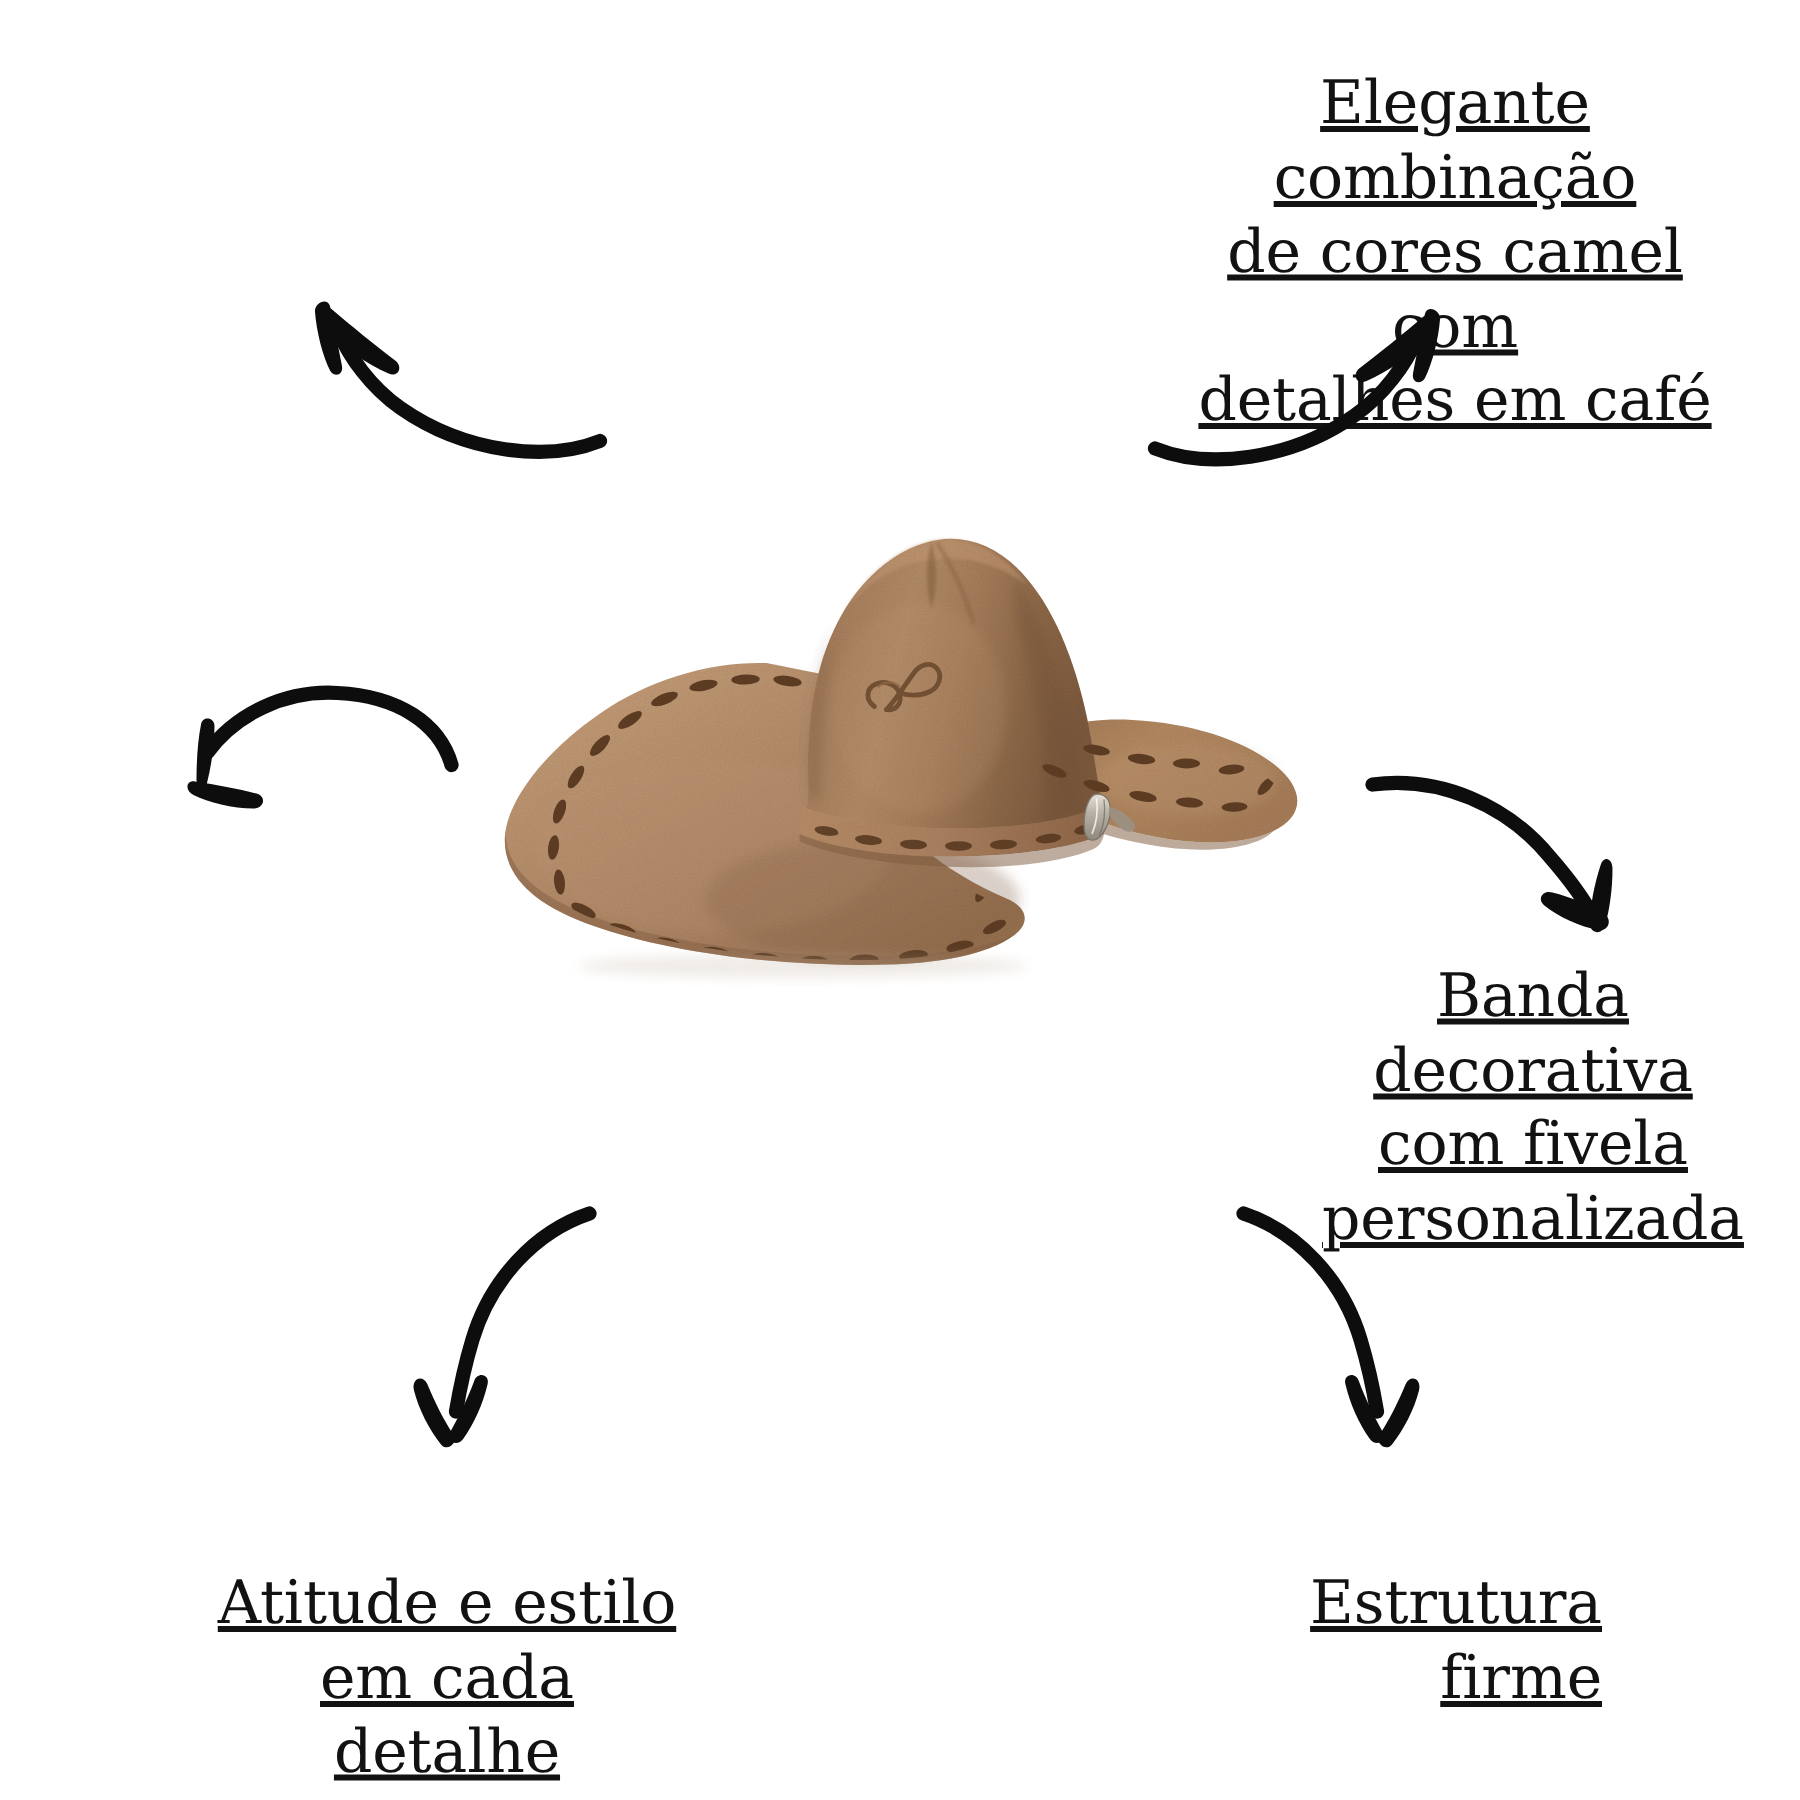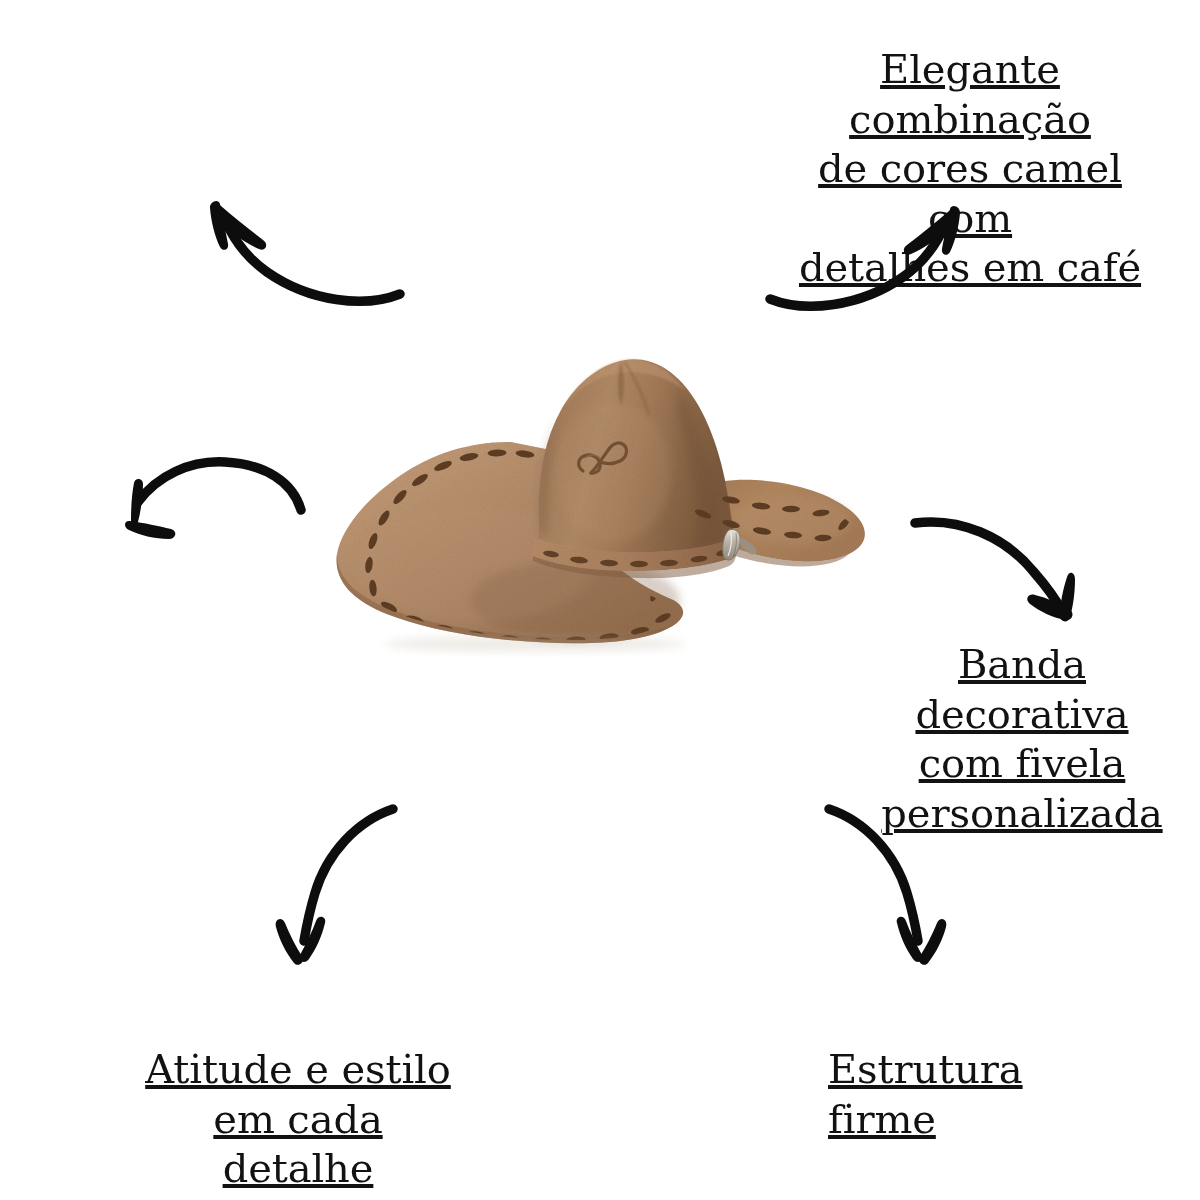--- a/index.html
+++ b/index.html
@@ -31,21 +31,21 @@
   }
   .callout.c-left   { text-align: center; }
   .callout.c-right  { text-align: center; }
   .callout.c-center { text-align: center; margin-top: 40px; }
 
   #cal-feltro   { left: 60px;  top: 100px;  width: 390px; text-align: center; }
   #cal-cores    { left: 770px; top: 45px;   width: 400px; text-align: center; }
   #cal-acab     { left: 25px;  top: 560px;  width: 290px; text-align: center; }
   #cal-banda    { left: 872px; top: 640px;  width: 300px; text-align: center; }
   #cal-atitude  { left: 138px; top: 1005px; width: 320px; text-align: center; }
-  #cal-estrut   { left: 828px; top: 1005px; width: 240px; text-align: left; }
+  #cal-estrut   { left: 828px; top: 1005px; width: 240px; text-align: right; }
 
   
   .arrow {
     position: absolute;
     pointer-events: none;
   }
   #arrow-feltro  { left: 195px; top: 190px;  width: 220px; height: 120px; }
   #arrow-cores   { left: 755px; top: 195px;  width: 220px; height: 120px; }
   #arrow-acab    { left: 105px; top: 450px;  width: 210px; height: 110px; }
   #arrow-banda   { left: 905px; top: 505px;  width: 200px; height: 130px; }

